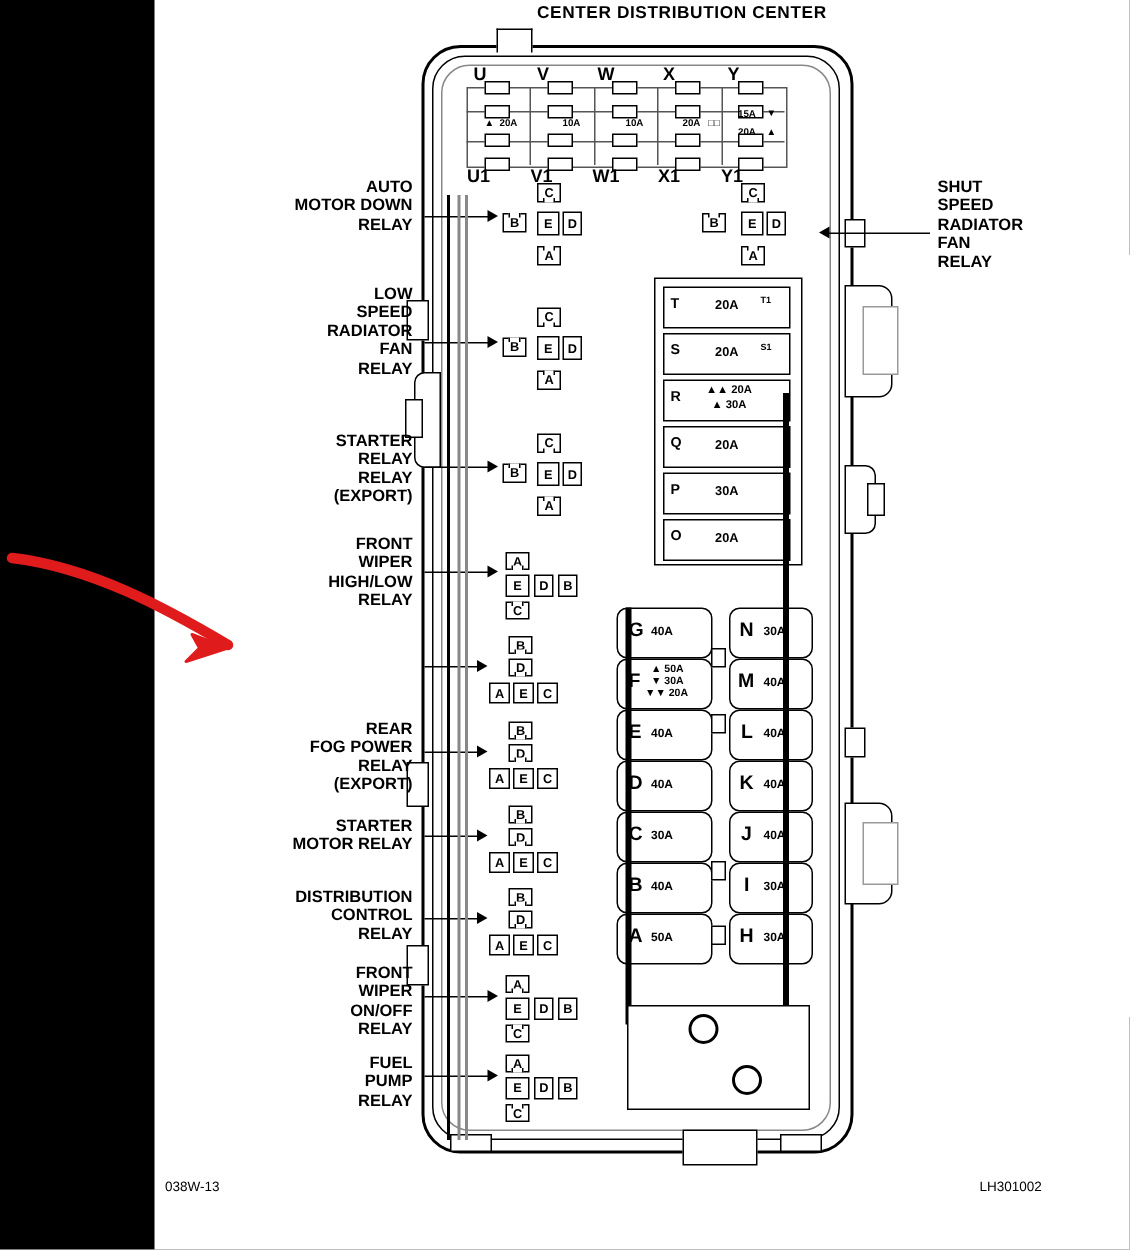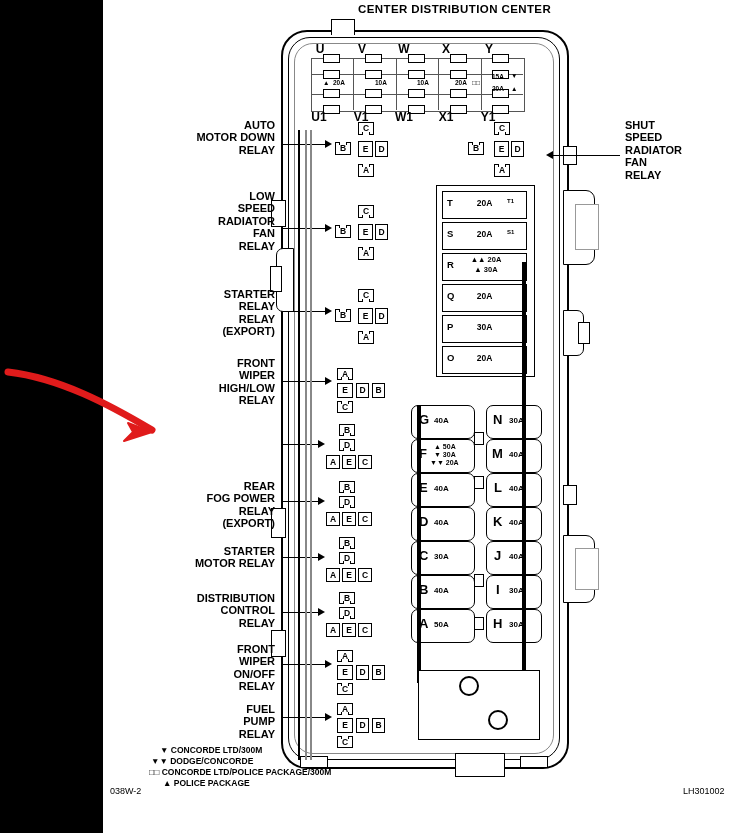--- a/index.html
+++ b/index.html
@@ -486,41 +486,23 @@
 
   <div class="lead" style="left:283px;top:664px;width:44px;"></div>
   <div class="arw" style="left:325px;top:660px;"></div>
 
   <div class="lead" style="left:283px;top:717px;width:44px;"></div>
   <div class="arw" style="left:325px;top:713px;"></div>
 
   <div class="lead" style="left:552px;top:155px;width:68px;"></div>
   <div class="arwL" style="left:546px;top:151px;"></div>
 
-  <div class="abs" style="left:160px;top:745px;">
-    <div class="legend">
-      <span>▼</span>
-      <span>CONCORDE LTD/300M</span>
-    </div>
-    <div class="legend" style="margin-left:-9px;">
-      <span>▼▼</span>
-      <span>DODGE/CONCORDE</span>
-    </div>
-    <div class="legend" style="margin-left:-11px;">
-      <span>□□</span>
-      <span>CONCORDE LTD/POLICE PACKAGE/300M</span>
-    </div>
-    <div class="legend" style="margin-left:3px;">
-      <span>▲</span>
-      <span>POLICE PACKAGE</span>
-    </div>
-  </div>
-
-  <div class="abs corner" style="left:110px;top:786px;">038W-2</div>
-  <div class="abs corner" style="left:683px;top:786px;">LH301002</div>
+
+  <div class="abs corner" style="left:110px;top:786px;">038W-13</div>
+  <div class="abs corner" style="left:653px;top:786px;">LH301002</div>
 
   <div class="bus" style="left:298px;top:130px;width:2.4px;height:630px;"></div>
   <div class="busg" style="left:305px;top:130px;width:1.6px;height:630px;"></div>
   <div class="busg" style="left:310px;top:130px;width:1.6px;height:630px;"></div>
 
   <svg class="overlay" viewBox="0 0 753 833">
     <path d="M 8 372 C 60 378 110 405 152 430" stroke="#e01b1b" stroke-width="7" fill="none" stroke-linecap="round"></path>
     <path d="M 152 432 L 128 423 L 133 432 L 124 441 Z" fill="#e01b1b" stroke="#e01b1b" stroke-width="2" stroke-linejoin="round"></path>
   </svg>
 

